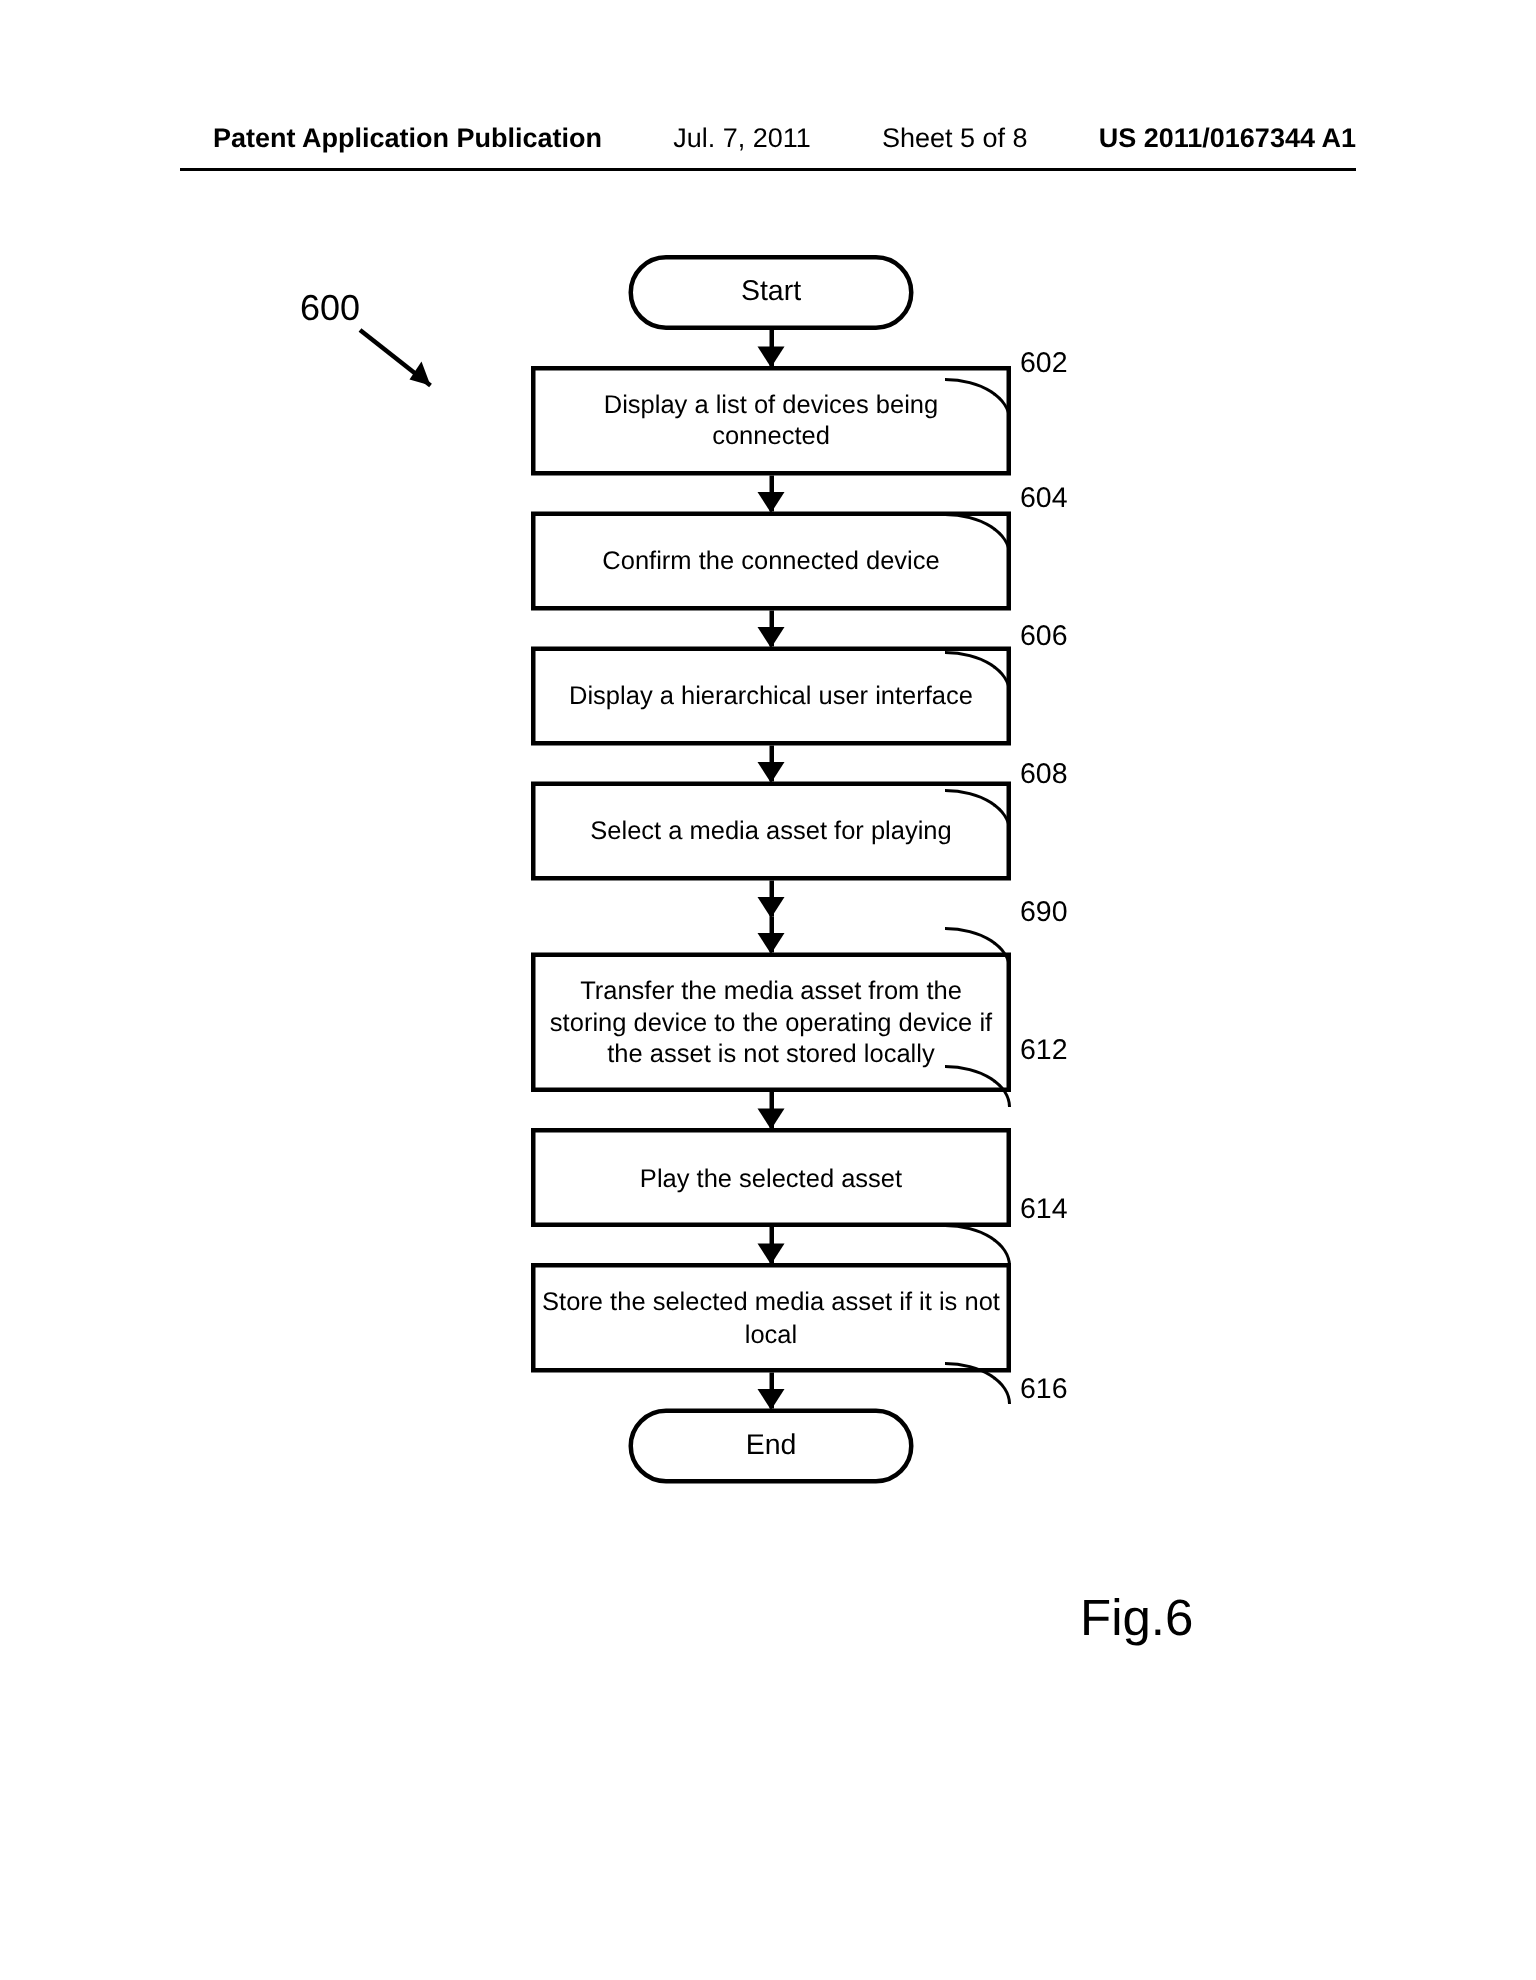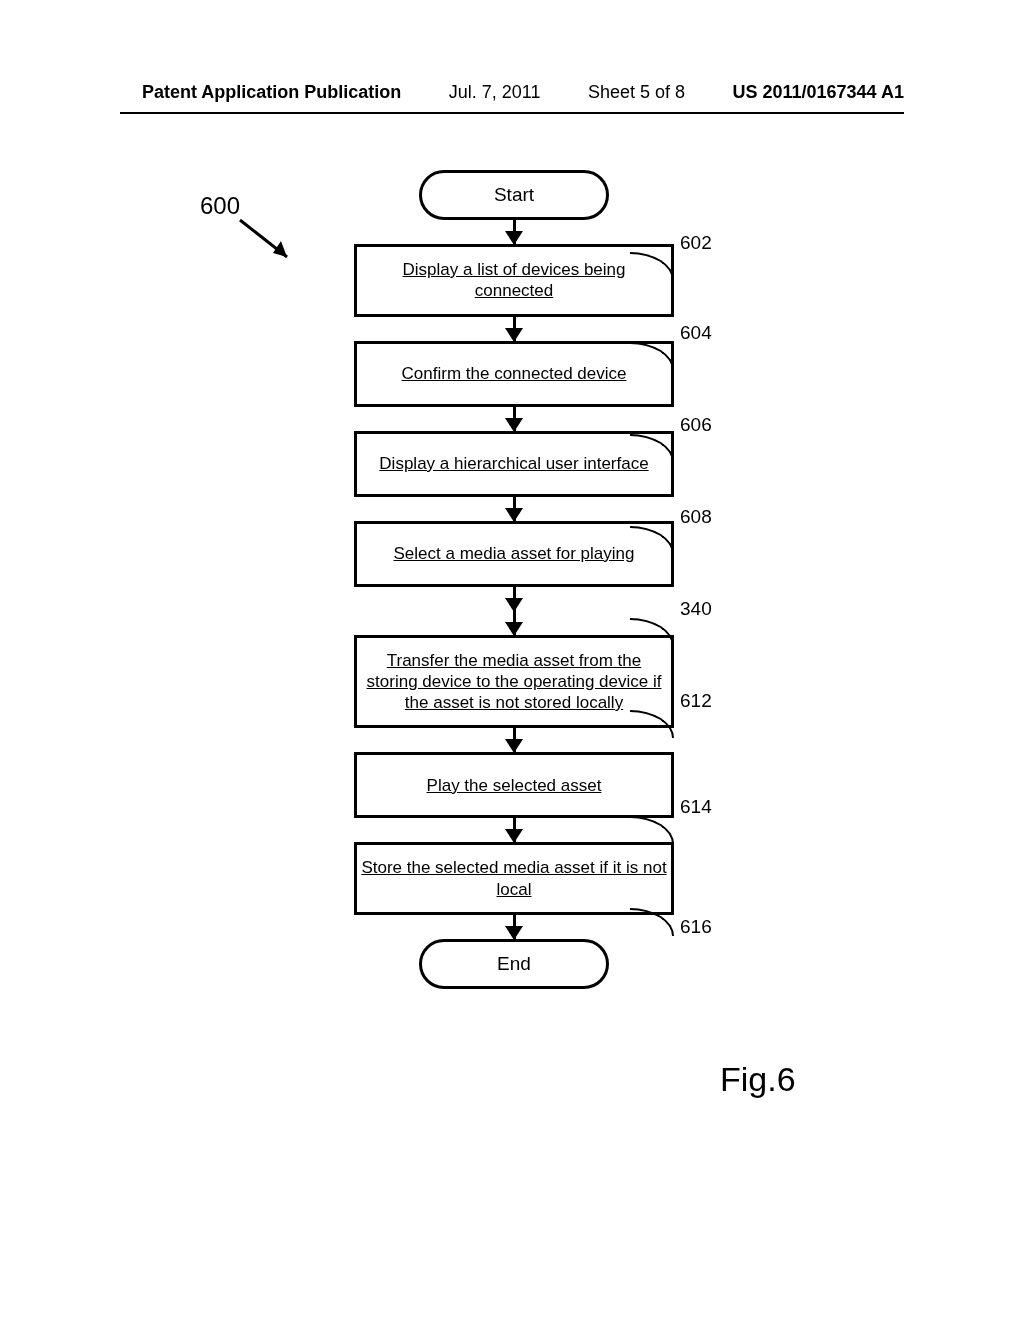--- a/index.html
+++ b/index.html
@@ -62,21 +62,20 @@
     border: 3px solid #000;
     display: flex;
     align-items: center;
     justify-content: center;
     text-align: center;
     font-size: 17px;
     line-height: 1.25;
     padding: 12px 4px;
     box-sizing: border-box;
     background: #fff;
-    text-decoration: underline;
   }
   .arrow {
     width: 3px;
     background: #000;
     position: relative;
   }
   .arrow::after {
     content: "";
     position: absolute;
     bottom: -1px;
@@ -186,21 +185,21 @@
 
   <div class="reflabel" style="left:680px;top:322px;">604</div>
   <div class="leader" style="left:630px;top:342px;"></div>
 
   <div class="reflabel" style="left:680px;top:414px;">606</div>
   <div class="leader" style="left:630px;top:434px;"></div>
 
   <div class="reflabel" style="left:680px;top:506px;">608</div>
   <div class="leader" style="left:630px;top:526px;"></div>
 
-  <div class="reflabel" style="left:680px;top:598px;">340</div>
+  <div class="reflabel" style="left:680px;top:598px;">690</div>
   <div class="leader" style="left:630px;top:618px;"></div>
 
   <div class="reflabel" style="left:680px;top:690px;">612</div>
   <div class="leader" style="left:630px;top:710px;"></div>
 
   <div class="reflabel" style="left:680px;top:796px;">614</div>
   <div class="leader" style="left:630px;top:816px;"></div>
 
   <div class="reflabel" style="left:680px;top:888px;margin-top:28px;">616</div>
   <div class="leader" style="left:630px;top:908px;"></div>

